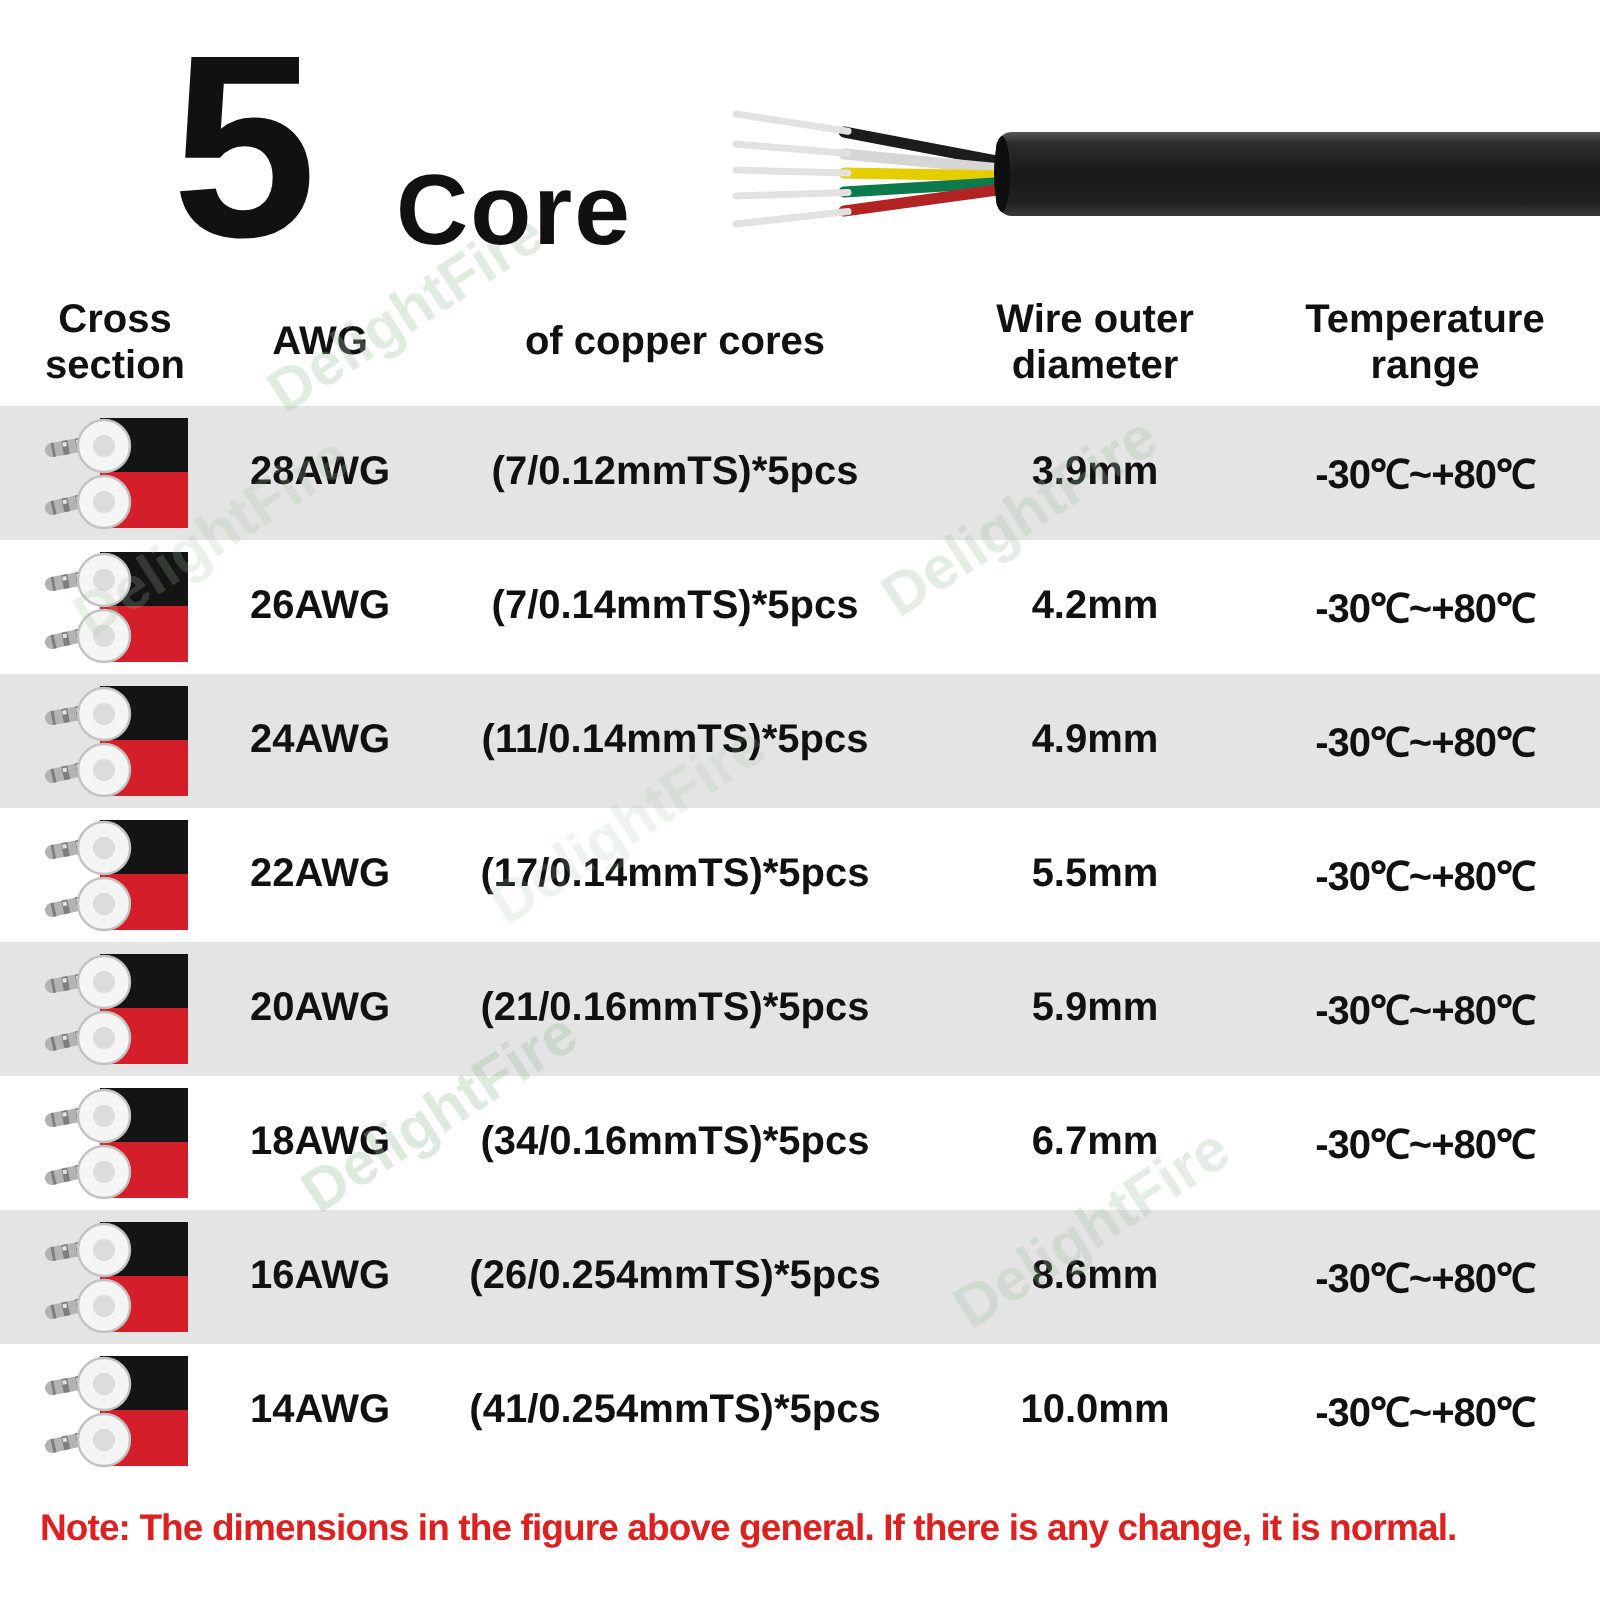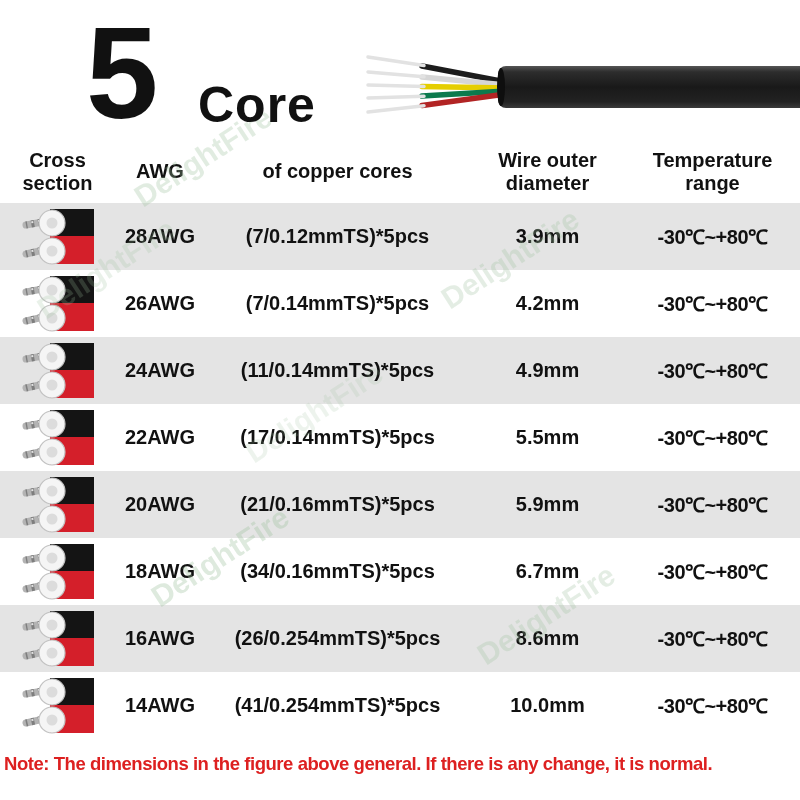--- a/index.html
+++ b/index.html
@@ -38,21 +38,21 @@
          font-weight:bold;font-size:20px;line-height:1.14;}
   .tbody{}
   .tr{display:grid;grid-template-columns:115px 90px 265px 155px 175px;
       height:67px;align-items:center;text-align:center;
       font-weight:bold;font-size:20px;}
   .tr.alt{background:var(--row-alt);}
   .td-img{display:flex;justify-content:center;align-items:center;}
   .td-temp{letter-spacing:-0.5px;}
 
   
-  .note{margin-top:14px;padding-left:4px;color:var(--note-red);
+  .note{margin-top:14px;padding-left:20px;color:var(--note-red);
         font-weight:bold;font-size:18.5px;letter-spacing:-0.45px;white-space:nowrap;}
 
   .xsec{display:block;}
   .wtip{stroke:var(--tip-color);stroke-width:3.5;stroke-linecap:round;}
   .wseg{stroke-width:5.5;stroke-linecap:round;}
 </style>
 </head>
 <body>
 
 <div class="page">

